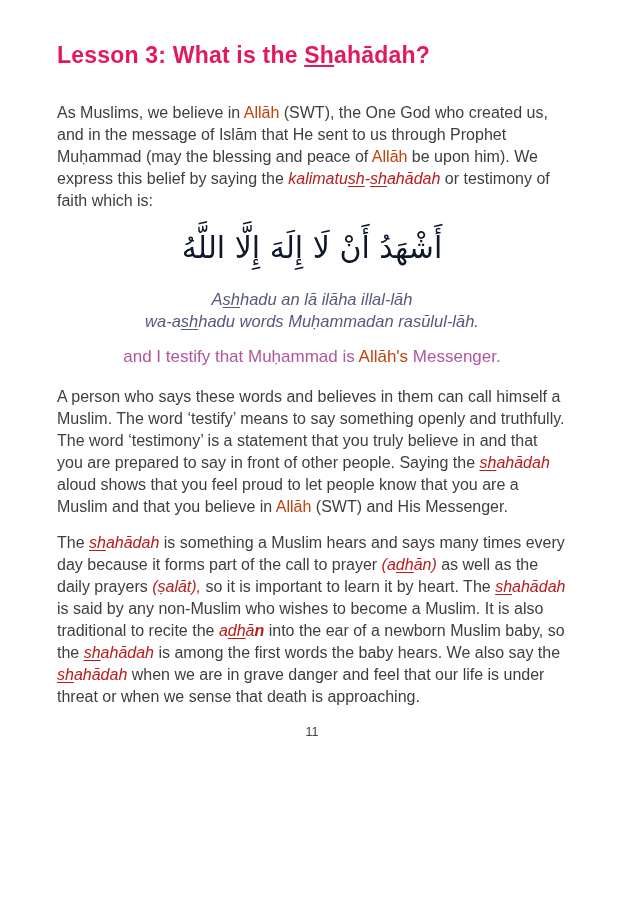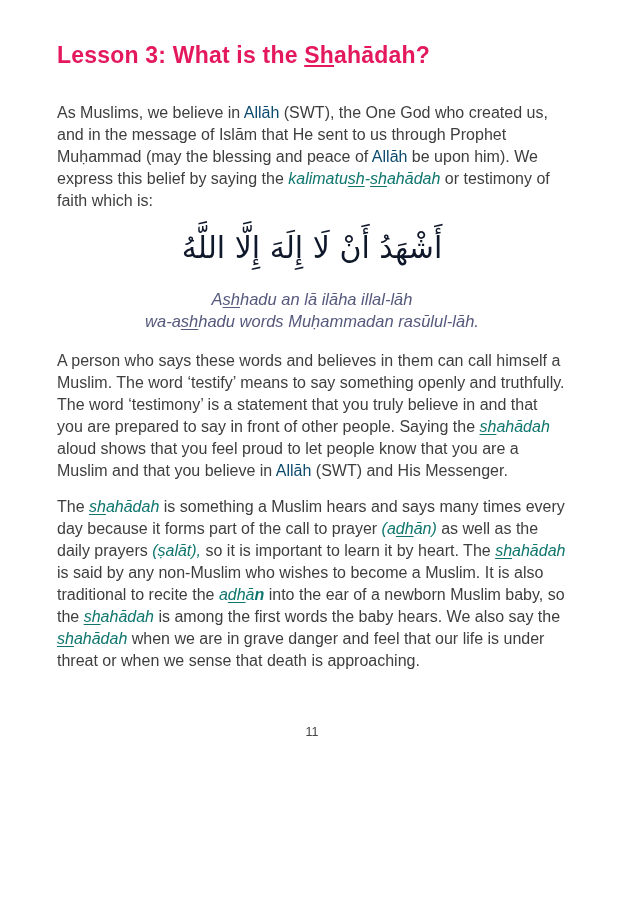--- a/index.html
+++ b/index.html
@@ -28,22 +28,22 @@
   }
   .translation{
     text-align:center;font-size:17px;line-height:23px;color:#b1569e;
     margin-top:13px;
   }
   .pagenum{
     position:absolute;bottom:40px;left:0;width:100%;
     text-align:center;font-size:12.5px;color:#454545;
   }
   
-  .green{color:#0c4a6e;}
-  .purple{color:#0f766e;}
+  .green{color:#c2410c;}
+  .purple{color:#b91c1c;}
   .pink{color:#b1569e;}
   .slate{color:#55597c;}
   .it{font-style:italic;}
   .bd{font-weight:700;}
   .ul{text-decoration:underline;text-underline-offset:2px;text-decoration-thickness:1px;}
   .title .ul{text-decoration-thickness:2px;}
 </style>
 </head>
 <body>
 
@@ -57,20 +57,21 @@
     <div class="arabic">
       <div>أَشْهَدُ أَنْ لَا إِلَهَ إِلَّا اللَّهُ</div>
     </div>
 
     <div class="translit">
       <div><span class="slate it">A</span><span class="slate it ul">sh</span><span class="slate it">hadu an lā ilāha illal-lāh</span></div>
       <div><span class="slate it">wa-a</span><span class="slate it ul">sh</span><span class="slate it">hadu words Muḥammadan rasūlul-lāh.</span></div>
     </div>
 
     <div class="translation">
+      <div><span class="pink">and I testify that Muḥammad is </span><span class="green">Allāh's</span><span class="pink"> Messenger.</span></div>
     </div>
 
     <p class="body gap-lg"><span>A person who says these words and believes in them can call himself a Muslim. The word ‘testify’ means to say something openly and truthfully. The word ‘testimony’ is a statement that you truly believe in and that you are prepared to say in front of other people. Saying the </span><span class="purple it ul">sh</span><span class="purple it">ahādah</span><span> aloud shows that you feel proud to let people know that you are a Muslim and that you believe in </span><span class="green">Allāh</span><span> (SWT) and His Messenger.</span></p>
 
     <p class="body gap-md"><span>The </span><span class="purple it ul">sh</span><span class="purple it">ahādah</span><span> is something a Muslim hears and says many times every day because it forms part of the call to prayer </span><span class="purple it">(a</span><span class="purple it ul">dh</span><span class="purple it">ān)</span><span> as well as the daily prayers </span><span class="purple it">(ṣalāt),</span><span> so it is important to learn it by heart. The </span><span class="purple it ul">sh</span><span class="purple it">ahādah</span><span> is said by any non-Muslim who wishes to become a Muslim. It is also traditional to recite the </span><span class="purple it">a</span><span class="purple it ul">dh</span><span class="purple it">ā</span><span class="purple it bd">n</span><span> into the ear of a newborn Muslim baby, so the </span><span class="purple it ul">sh</span><span class="purple it">ahādah</span><span> is among the first words the baby hears. We also say the </span><span class="purple it ul">sh</span><span class="purple it">ahādah</span><span> when we are in grave danger and feel that our life is under threat or when we sense that death is approaching.</span></p>
 
   </div>
 
   <div class="pagenum">11</div>
 </div>

